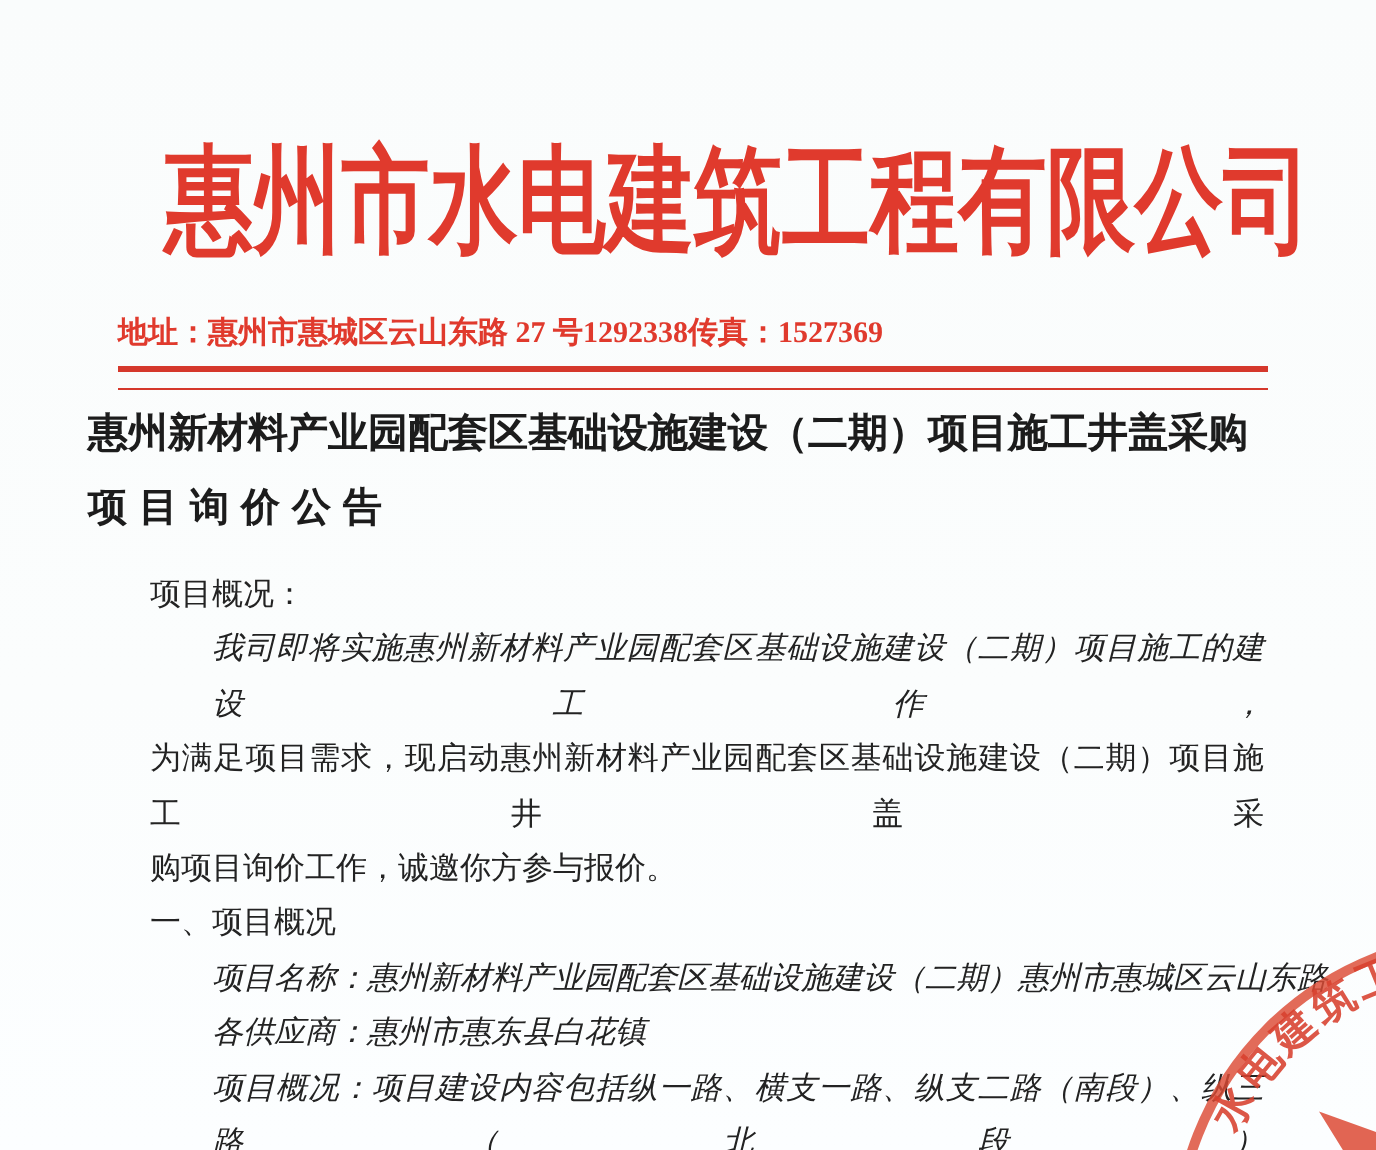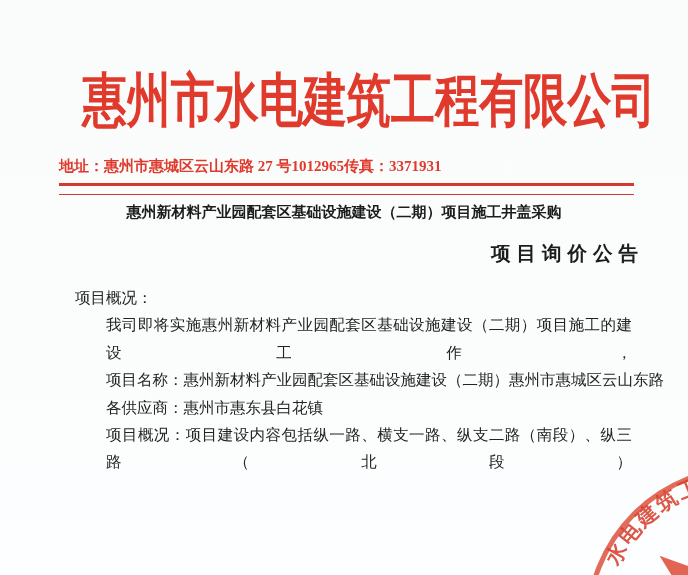--- a/index.html
+++ b/index.html
@@ -40,67 +40,70 @@
     font-size:15px;font-weight:bold;color:var(--header-red);
     white-space:nowrap;
   }
   .double-rule{
     position:absolute;top:183px;left:59px;width:575px;height:8px;
     border-top:3px solid var(--rule-red);
     border-bottom:1.5px solid var(--rule-red);
   }
   .doc-title-1{
     position:absolute;top:203px;left:44px;width:600px;
-    text-align:center;font-size:15px;font-weight:bold;color:#1c1c1c;
+    text-align:left;font-size:20px;font-weight:bold;color:#1c1c1c;
     white-space:nowrap;
   }
   .doc-title-2{
     position:absolute;top:240px;left:44px;width:600px;
-    text-align:right;font-size:19.5px;font-weight:bold;color:#1c1c1c;
+    text-align:left;font-size:19.5px;font-weight:bold;color:#1c1c1c;
     letter-spacing:6px;
   }
   .body-lines{
     position:absolute;top:284px;left:75px;width:557px;
     font-size:15.5px;line-height:27.4px;color:var(--ink);
   }
   .line{white-space:nowrap;}
-  .line.indent{padding-left:31px;}
+  .line.indent{padding-left:31px;font-style:italic;}
   .line.full{
     white-space:normal;
     text-align:justify;
     text-align-last:justify;
   }
   .seal-svg{
     position:absolute;left:585px;top:465px;
     width:320px;height:320px;
     pointer-events:none;
   }
 </style>
 </head>
 <body>
 
 <div class="page">
 
   <h1 class="company-name">惠州市水电建筑工程有限公司</h1>
 
   <div class="address-row">
     <span>地址：惠州市惠城区云山东路 27 号</span>
-    <span>1012965</span>
-    <span>传真：3371931</span>
+    <span>1292338</span>
+    <span>传真：1527369</span>
   </div>
 
   <div class="double-rule"></div>
 
   <div class="doc-title-1">惠州新材料产业园配套区基础设施建设（二期）项目施工井盖采购</div>
 
   <div class="doc-title-2">项目询价公告</div>
 
   <div class="body-lines">
       <div class="line">项目概况：</div>
       <div class="line indent full">我司即将实施惠州新材料产业园配套区基础设施建设（二期）项目施工的建设工作，</div>
+      <div class="line full">为满足项目需求，现启动惠州新材料产业园配套区基础设施建设（二期）项目施工井盖采</div>
+      <div class="line">购项目询价工作，诚邀你方参与报价。</div>
+      <div class="line">一、项目概况</div>
       <div class="line indent">项目名称：惠州新材料产业园配套区基础设施建设（二期）惠州市惠城区云山东路</div>
       <div class="line indent">各供应商：惠州市惠东县白花镇</div>
       <div class="line indent full">项目概况：项目建设内容包括纵一路、横支一路、纵支二路（南段）、纵三路（北段）</div>
     </div>
 
   <svg class="seal-svg" viewBox="0 0 320 320" xmlns="http://www.w3.org/2000/svg">
     <circle cx="160" cy="160" r="157" fill="none" stroke="#dc4a35" stroke-width="5" opacity="0.82"></circle>
     <defs>
       <path id="sealArc" d="M 20,160 A 140,140 0 0 1 300,160 A 140,140 0 0 1 20,160" fill="none"></path>
     </defs>

